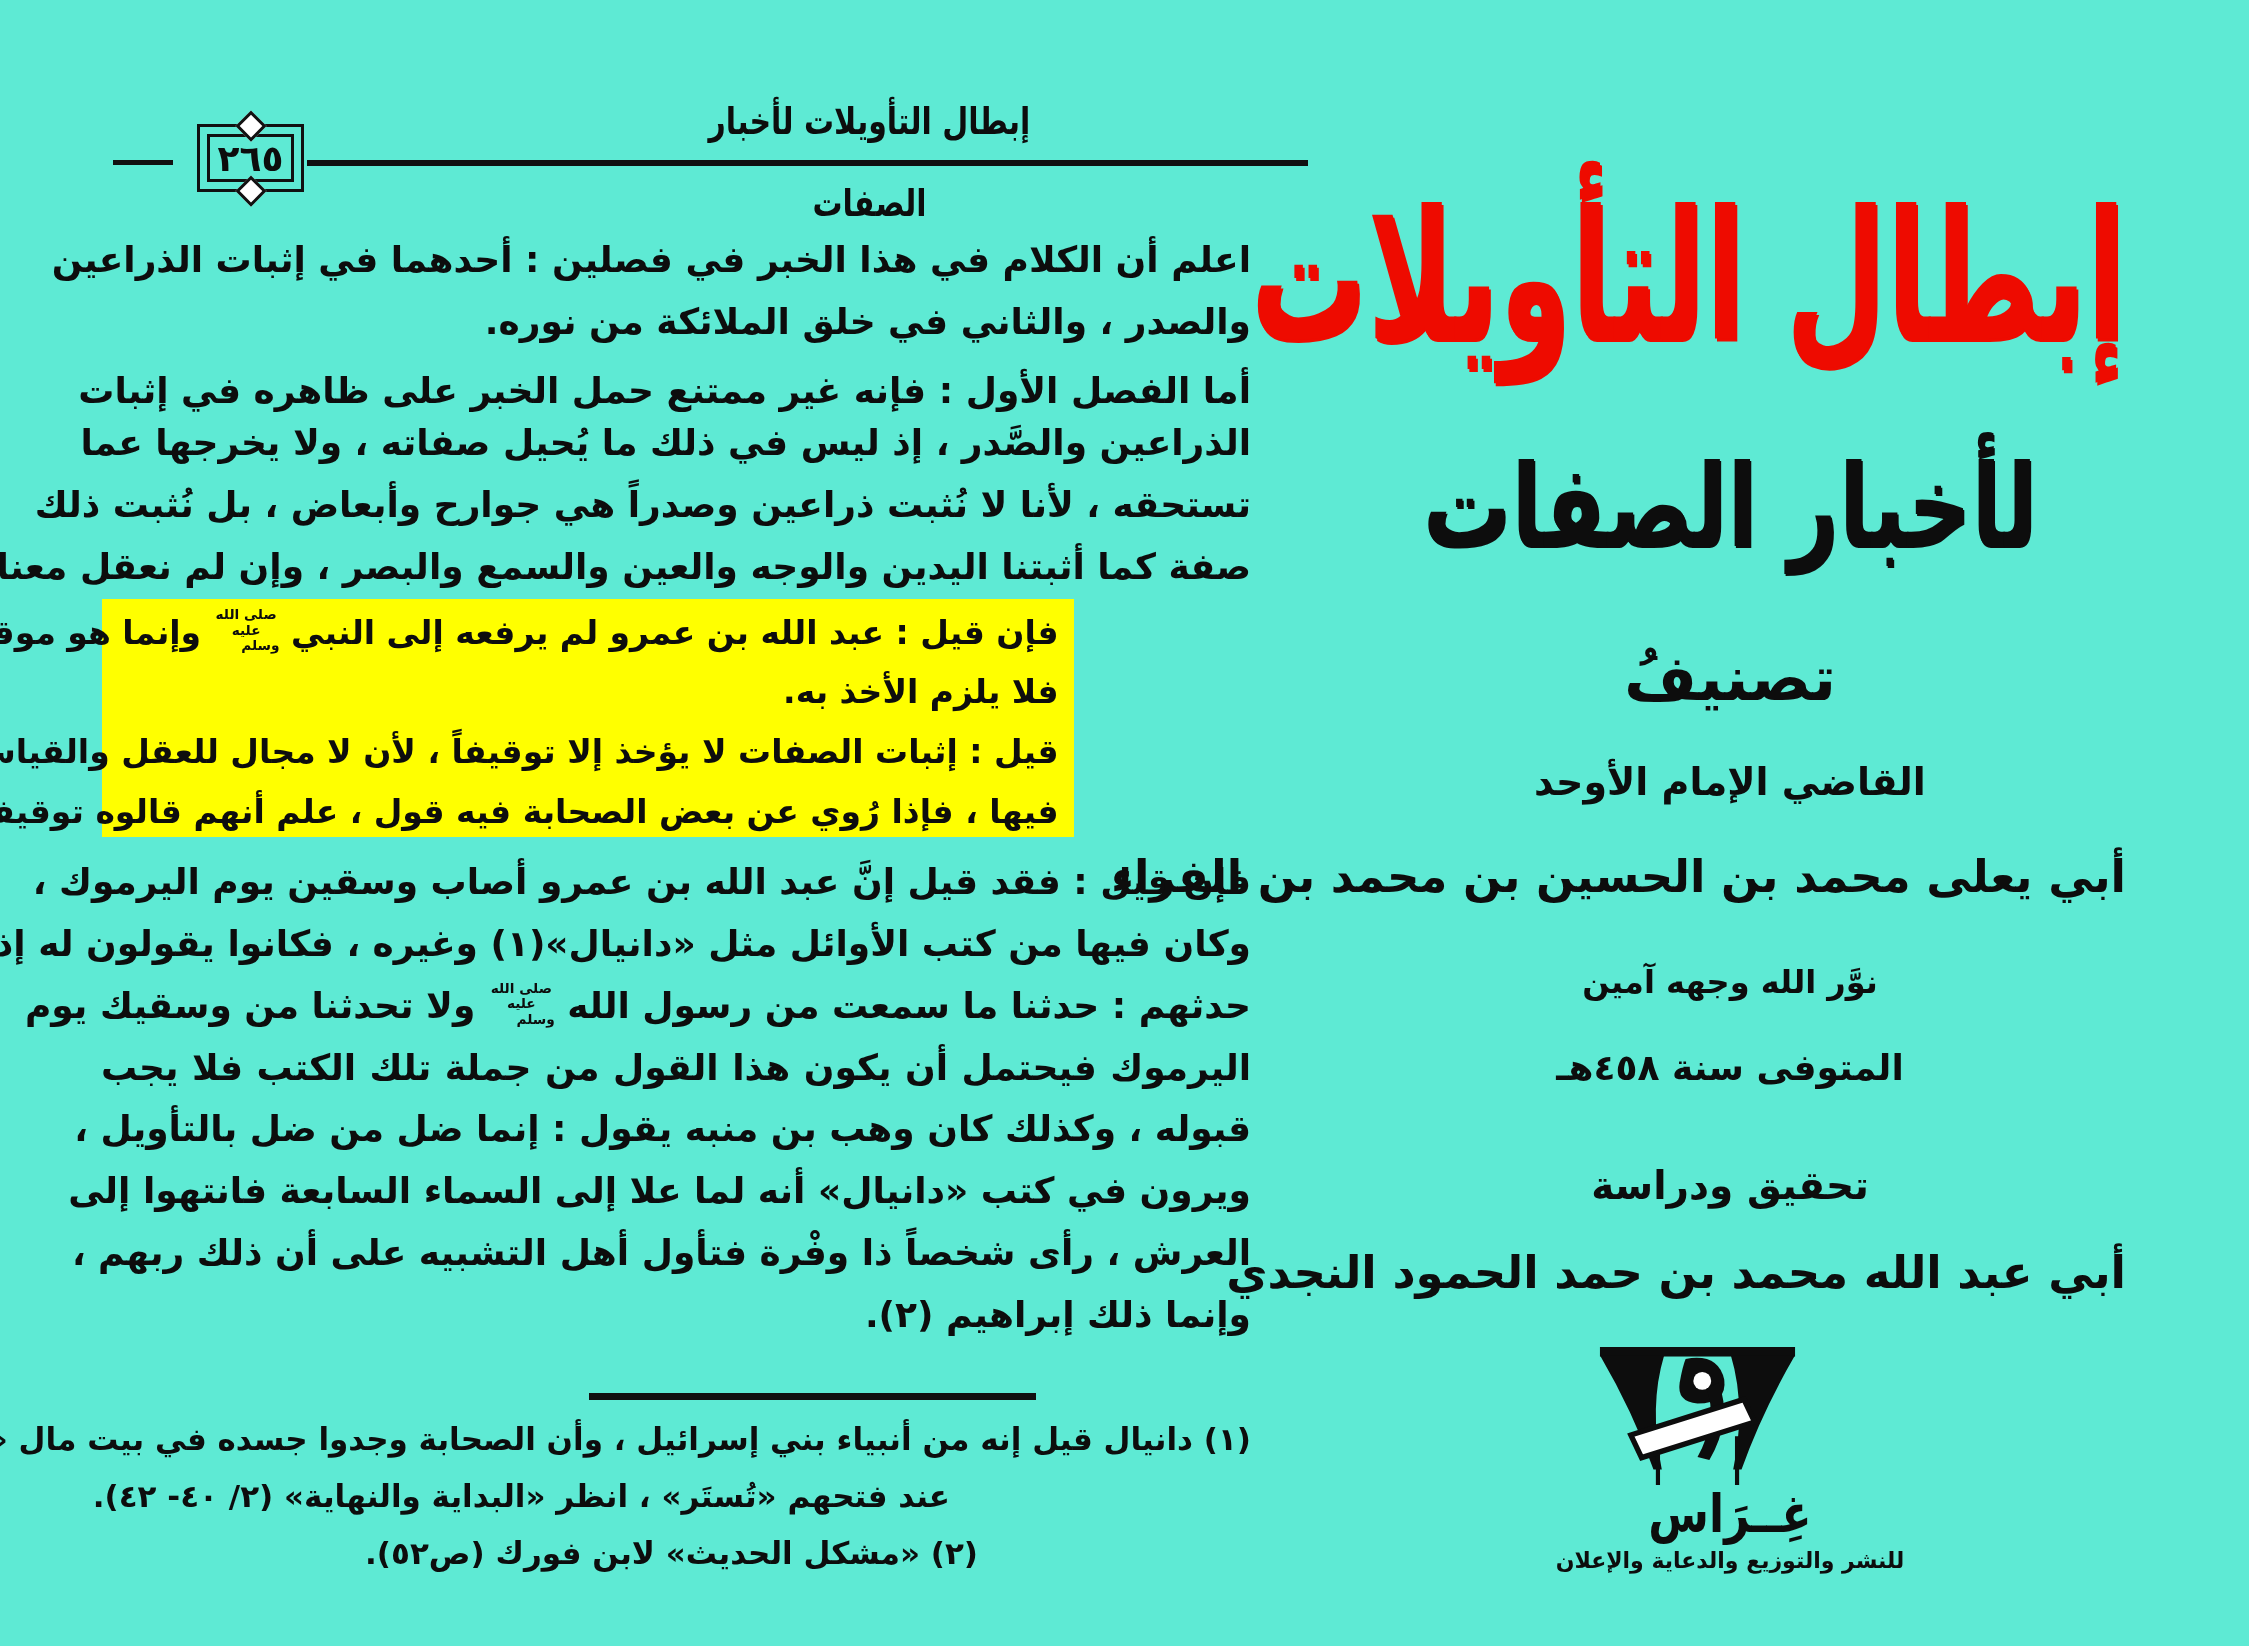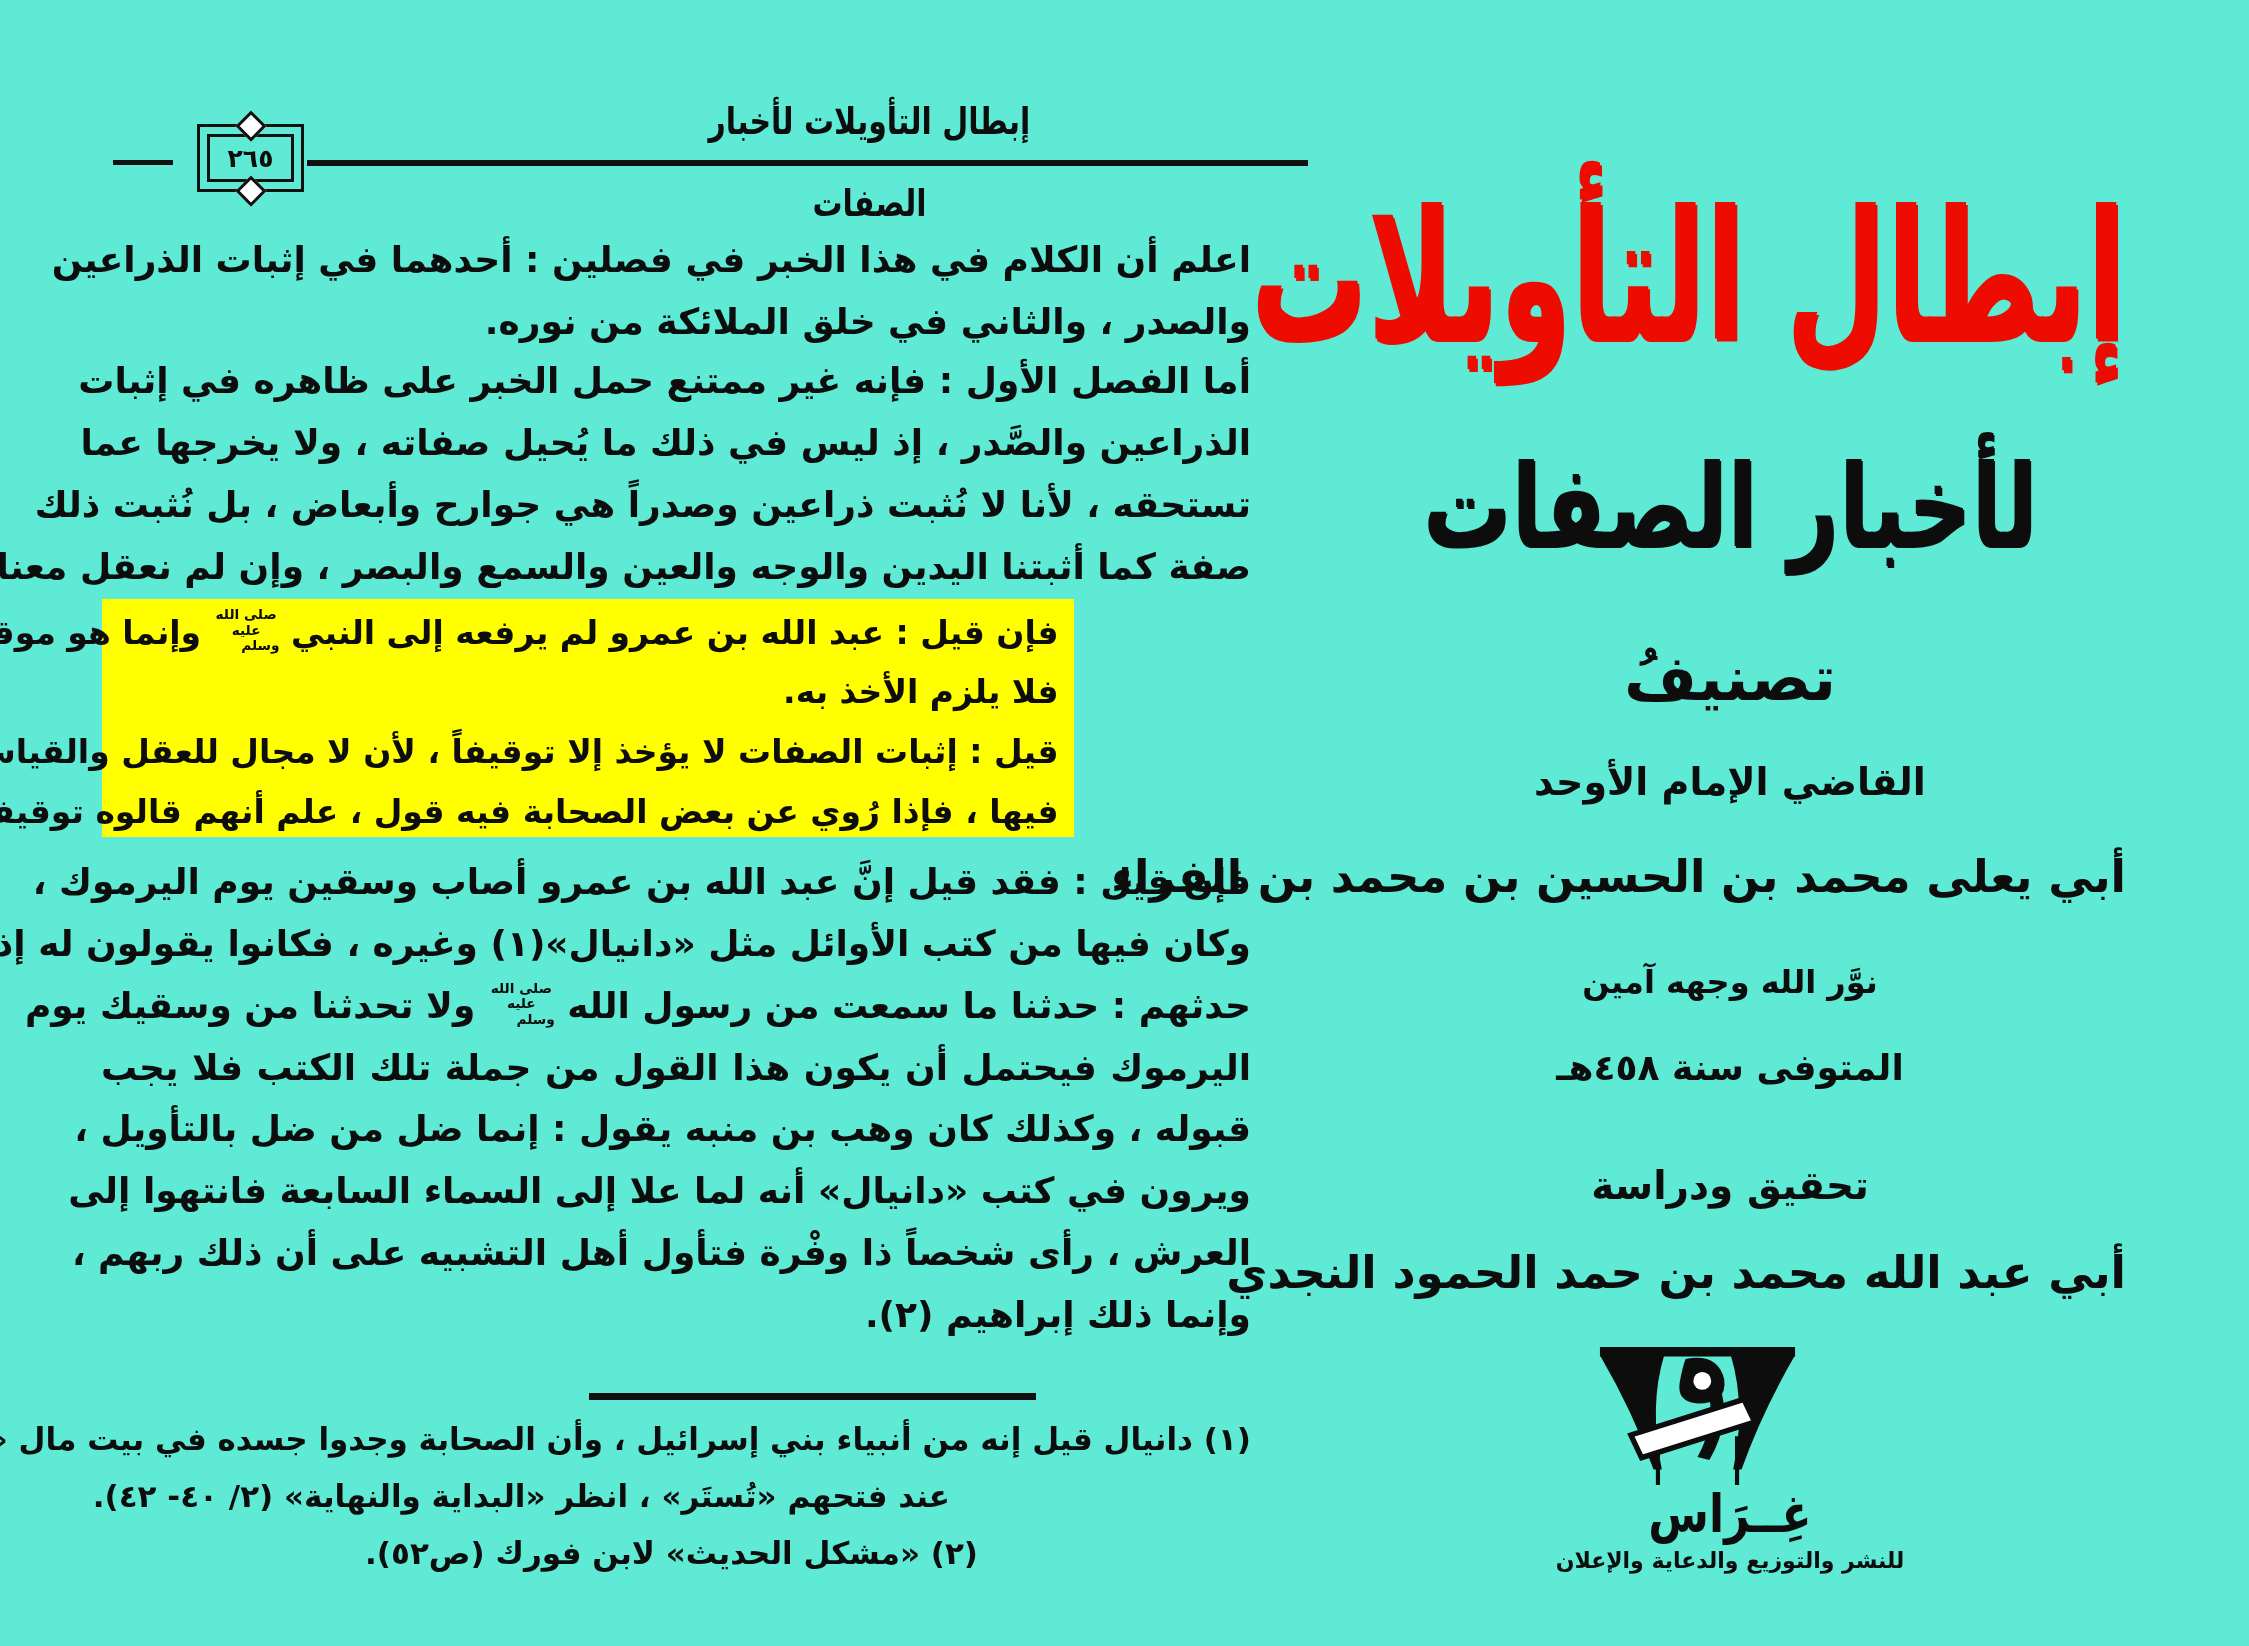--- a/index.html
+++ b/index.html
@@ -21,21 +21,21 @@
     border:3.6px solid #111;box-sizing:border-box;
     outline:3px solid #111;outline-offset:-13px;
     display:flex;align-items:center;justify-content:center;
   }
   .pagenum-box::before,.pagenum-box::after{
     content:"";position:absolute;left:50%;width:15.5px;height:15.5px;background:#fff;
     border:3px solid #111;transform:translateX(-50%) rotate(45deg);
   }
   .pagenum-box::before{top:-12px;}
   .pagenum-box::after{bottom:-12px;}
-  .pagenum{font-weight:700;font-size:25px;}
+  .pagenum{font-weight:700;font-size:36px;}
   .line{
     position:absolute;left:101px;width:1150px;height:62px;line-height:62px;
     font-size:36px;font-weight:700;direction:rtl;
     text-align:justify;text-align-last:justify;white-space:nowrap;
   }
   .line.short{text-align:right;text-align-last:right;}
   .hl-region{left:102px;top:599px;width:972px;height:238px;background:#ffff00;}
   .qline{
     position:absolute;left:102px;width:972px;height:60px;line-height:60px;
     font-size:33px;font-weight:700;direction:rtl;box-sizing:border-box;
@@ -92,21 +92,21 @@
     <div class="abs pagenum-box">
       <span class="pagenum">٢٦٥</span>
     </div>
 
     <div>
       <div class="line" style="top:229px;padding-right:15px;">اعلم أن الكلام في هذا الخبر في فصلين : أحدهما في إثبات الذراعين</div>
       <div class="line short" style="top:291px;">والصدر ، والثاني في خلق الملائكة من نوره.</div>
     </div>
 
     <div>
-      <div class="line" style="top:350px;padding-right:33px;">أما الفصل الأول : فإنه غير ممتنع حمل الخبر على ظاهره في إثبات</div>
+      <div class="line" style="top:360px;padding-right:33px;">أما الفصل الأول : فإنه غير ممتنع حمل الخبر على ظاهره في إثبات</div>
       <div class="line" style="top:412px;">الذراعين والصَّدر ، إذ ليس في ذلك ما يُحيل صفاته ، ولا يخرجها عما</div>
       <div class="line" style="top:474px;">تستحقه ، لأنا لا نُثبت ذراعين وصدراً هي جوارح وأبعاض ، بل نُثبت ذلك</div>
       <div class="line" style="top:536px;">صفة كما أثبتنا اليدين والوجه والعين والسمع والبصر ، وإن لم نعقل معناه.</div>
     </div>
 
     <div class="abs hl-region"></div>
     <div>
       <div class="qline" style="top:603px;">
         <span>فإن قيل : عبد الله بن عمرو لم يرفعه إلى النبي</span>
         <span class="stamp">صلى الله عليه وسلم</span>

